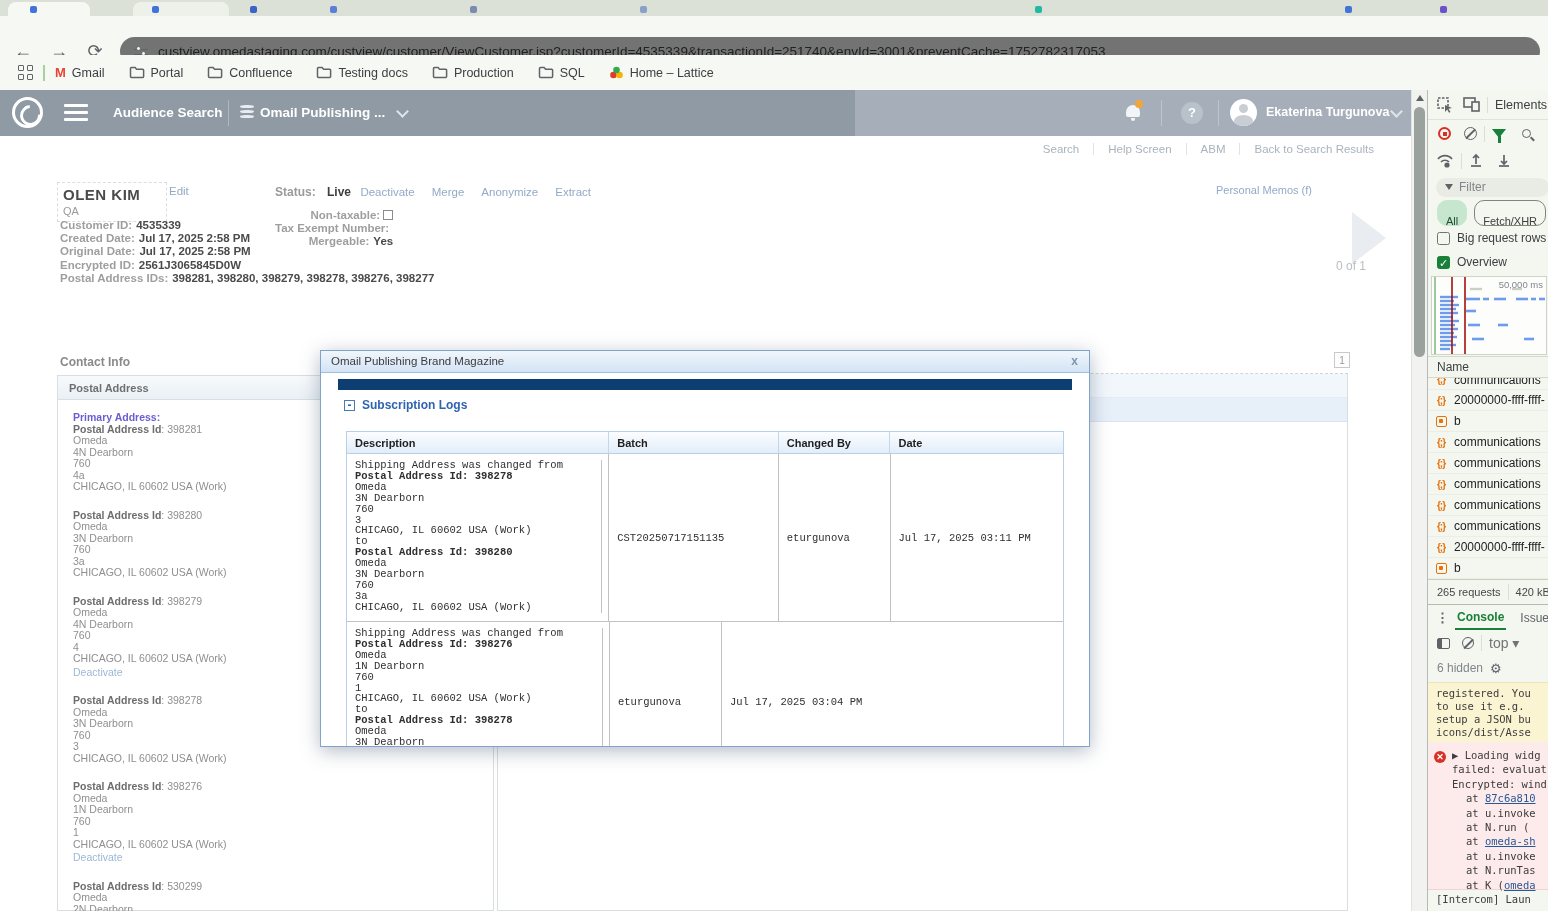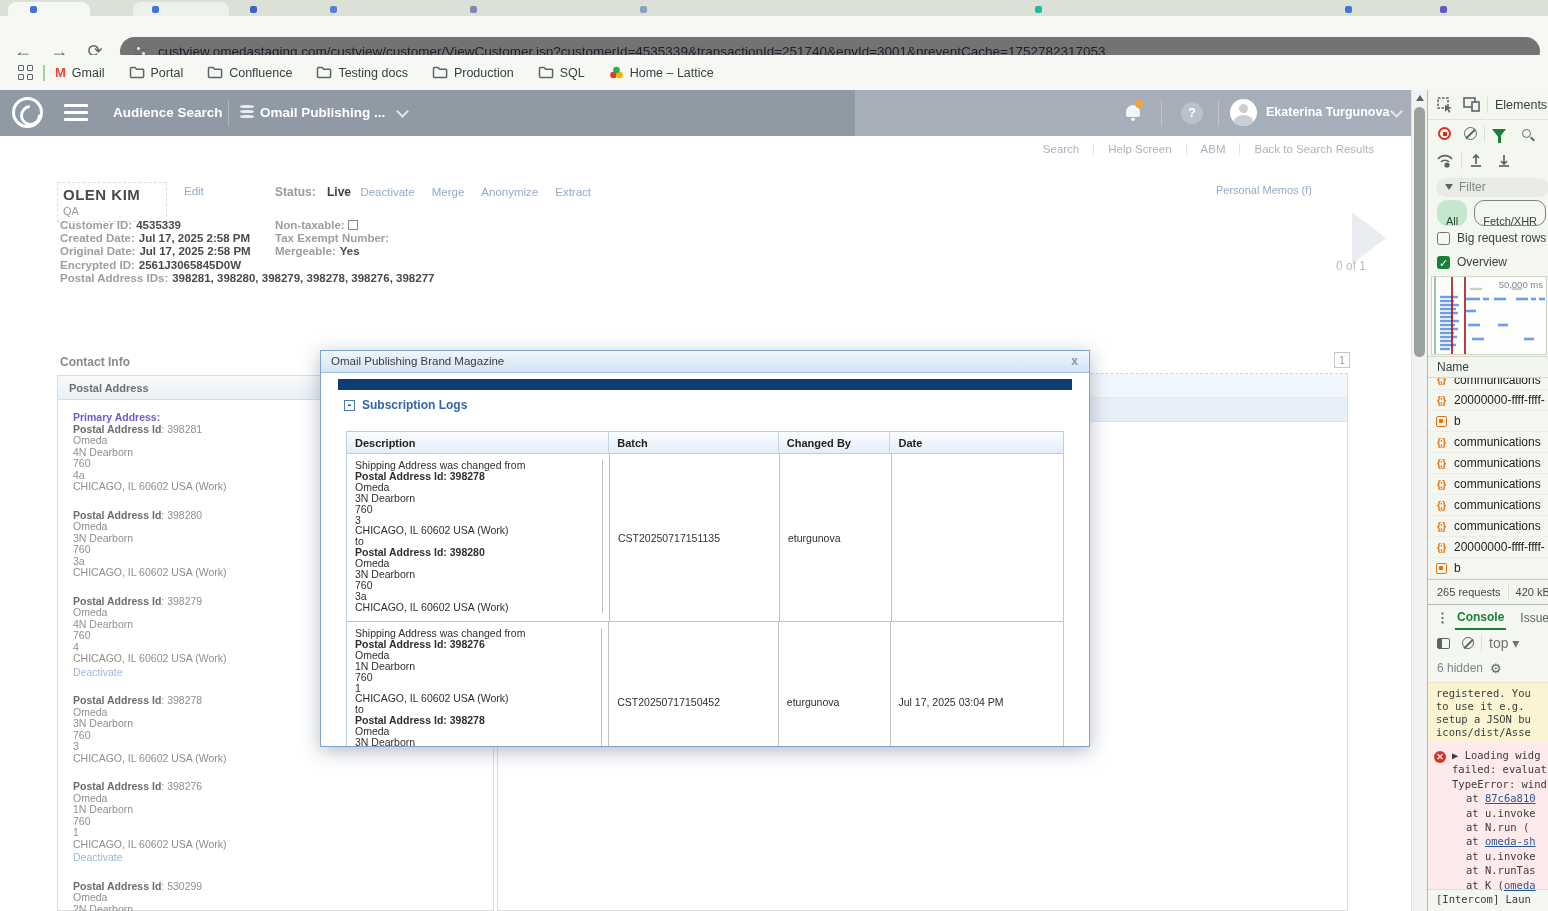--- a/index.html
+++ b/index.html
@@ -54,27 +54,27 @@
   .links-row .lnk:first-child { border-left:none; }
 
   .name-box { position:absolute; left:57px; top:92px; width:110px; height:40px; border:1px dashed #dcdcdc; padding:3px 5px; }
   .cust-name { font-size:15px; font-weight:bold; color:#4b4b4b; letter-spacing:.5px; }
   .cust-co { font-size:11px; color:#9a9a9a; margin-top:2px; }
   .small-link { font-size:11.5px; color:#93aac7; }
   .status-row { position:absolute; left:275px; top:95px; font-size:12px; }
   .status-row .lab { color:#9a9a9a; font-weight:bold; }
   .status-row .val { color:#3f3f3f; font-weight:bold; margin:0 6px 0 8px; }
   .status-row .act { color:#93aac7; font-size:11.5px; margin-right:17px; }
-  .edit-lnk { position:absolute; left:184px; top:95px; }
+  .edit-lnk { position:absolute; left:169px; top:95px; }
   .memos { position:absolute; left:1216px; top:94px; font-size:11px; }
   .fields { position:absolute; left:60px; top:129px; }
   .frow { font-size:11.5px; line-height:13.2px; white-space:nowrap; }
   .frow .lab { color:#9e9e9e; font-weight:bold; }
   .frow .val { color:#4a4a4a; font-weight:bold; margin-left:4px; }
-  .fields2 { position:absolute; left:275px; top:129px; }
+  .fields2 { position:absolute; left:275px; top:119px;text-align:right; }
   .cbx { display:inline-block; width:10px; height:10px; border:1px solid #8b8b8b; background:#fff; vertical-align:-1px; margin-left:3px; }
   .car-arrow { position:absolute; left:1352px; top:122px; width:0; height:0; border-left:34px solid #e9ecf0; border-top:26px solid transparent; border-bottom:26px solid transparent; }
   .pager { position:absolute; left:1336px; top:169px; font-size:12px; color:#b9bdc2; }
 
   .section-label { position:absolute; left:60px; top:265px; font-size:12px; font-weight:bold; color:#8a8a8a; }
   .badge-1 { position:absolute; left:1334px; top:262px; width:16px; height:16px; border:1px solid #c9c9c9; background:#fdfdfd; font-size:10px; color:#9a9a9a; text-align:center; line-height:15px; }
   .right-panel { position:absolute; left:497px; top:283px; width:851px; height:538px; background:#fff; border:1px solid #d9dee3; border-top:1px dashed #cdd4da; }
   .rp-band1 { height:24px; background:#f2f7fc; border-bottom:1px solid #e3ebf3; }
   .rp-band2 { height:24px; background:#e7f0f9; border-bottom:1px solid #d9e5f1; }
   .rp-frag { position:absolute; left:583px; top:57px; font-size:11px; color:#93aac7; }
@@ -91,21 +91,21 @@
   .modal { position:absolute; left:320px; top:350px; width:770px; height:397px; background:#fff; border:1px solid #7fa3cc; box-shadow:0 4px 18px rgba(40,60,90,.35); z-index:20; overflow:hidden; }
   .modal-title { height:22px; background:linear-gradient(#f0f6fc,#d3e4f5); border-bottom:1px solid #9dbede; font-size:11.5px; color:#3c3c3c; line-height:21px; padding-left:10px; }
   .modal-x { position:absolute; right:11px; top:3px; font-size:12px; font-weight:bold; color:#8096ad; }
   .navybar { position:absolute; left:17px; top:28px; width:734px; height:11px; background:#0e3e71; }
   .sub-logs { position:absolute; left:16px; top:47px; display:flex; align-items:center; }
   .minus-box { width:11px; height:11px; background:#fff; border:1px solid #4a7ab5; color:#2f64b1; font-size:10px; line-height:9px; text-align:center; font-weight:bold; }
   .sub-logs span { margin-left:7px; font-size:12px; font-weight:bold; color:#2f64b1; }
   .logtable { position:absolute; left:25px; top:80px; width:718px; border:1px solid #b9cfe6; border-bottom:none; }
   .lt-head { display:flex; height:22px; background:linear-gradient(#fbfdff,#e2edf9); border-bottom:1px solid #b9cfe6; }
   .lt-head div { font-size:11px; font-weight:bold; color:#1f1f1f; line-height:22px; padding-left:8px; border-right:1px solid #c3d6ea; }
-  .lt-row { display:flex; border-bottom:1px solid #c2c2c2; }
+  .lt-row { display:flex; border-bottom:1px solid #c2c2c2;font-family:Liberation Mono, monospace; }
   .lt-row div { border-right:1px solid #c2c2c2; font-size:10.5px; color:#2f2f2f; }
   .c-desc { width:263px; padding:6px 6px 6px 8px; line-height:10.9px; }
   .c-batch { width:170px; } .c-by { width:112px; } .c-date { width:173px; border-right:none !important; }
   .cellmid { display:flex; align-items:center; padding-left:8px; }
   .bld { font-weight:bold; }
 
   
   .pg-scroll { position:absolute; left:1411px; top:90px; width:16px; height:821px; background:#f2f3f1; border-left:1px solid #e1e3df; }
   .pg-up { position:absolute; left:4px; top:5px; width:0; height:0; border-left:4px solid transparent; border-right:4px solid transparent; border-bottom:6px solid #5d6360; }
   .pg-thumb { position:absolute; left:2px; top:17px; width:11px; height:250px; background:#9ba19c; border-radius:6px; }
@@ -421,36 +421,36 @@
               <div>to</div>
               <div class="bld">Postal Address Id: 398280</div>
               <div>Omeda</div>
               <div>3N Dearborn</div>
               <div>760</div>
               <div>3a</div>
               <div>CHICAGO, IL 60602 USA (Work)</div>
             </div>
             <div class="c-batch cellmid">CST20250717151135</div>
             <div class="c-by cellmid">eturgunova</div>
+            <div class="c-date cellmid">Jul 17, 2025 03:11 PM</div>
           </div>
           <div class="lt-row" style="height: 160px;">
             <div class="c-desc">
               <div>Shipping Address was changed from</div>
               <div class="bld">Postal Address Id: 398276</div>
               <div>Omeda</div>
               <div>1N Dearborn</div>
               <div>760</div>
               <div>1</div>
               <div>CHICAGO, IL 60602 USA (Work)</div>
               <div>to</div>
               <div class="bld">Postal Address Id: 398278</div>
               <div>Omeda</div>
               <div>3N Dearborn</div>
             </div>
-            <div class="c-batch cellmid">CST20250717150452</div>
             <div class="c-by cellmid">eturgunova</div>
             <div class="c-date cellmid">Jul 17, 2025 03:04 PM</div>
           </div>
         </div>
     </div>
   </div>
 
   <div class="pg-scroll">
     <div class="pg-up"></div>
     <div class="pg-thumb"></div>
@@ -656,21 +656,21 @@
         <div>to use it e.g.</div>
         <div>setup a JSON bu</div>
         <div>icons/dist/Asse</div>
       </div>
 
     <div class="err-block">
       <span class="err-ico">✕</span>
       <div class="err-lines mono" id="err-lines">
           <div><span>▶ Loading widg</span></div>
           <div><span>failed: evaluat</span></div>
-          <div><span>TypeError: wind</span></div>
+          <div><span>Encrypted: wind</span></div>
           <div class="ind"><span>at </span><span class="lnkc">87c6a810</span></div>
           <div class="ind"><span>at u.invoke</span></div>
           <div class="ind"><span>at N.run (</span></div>
           <div class="ind"><span>at </span><span class="lnkc">omeda-sh</span></div>
           <div class="ind"><span>at u.invoke</span></div>
           <div class="ind"><span>at N.runTas</span></div>
           <div class="ind"><span>at K (</span><span class="lnkc">omeda</span></div>
         </div>
     </div>
 

